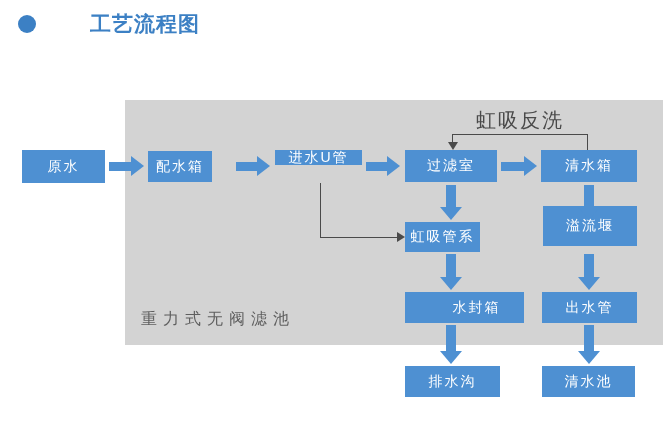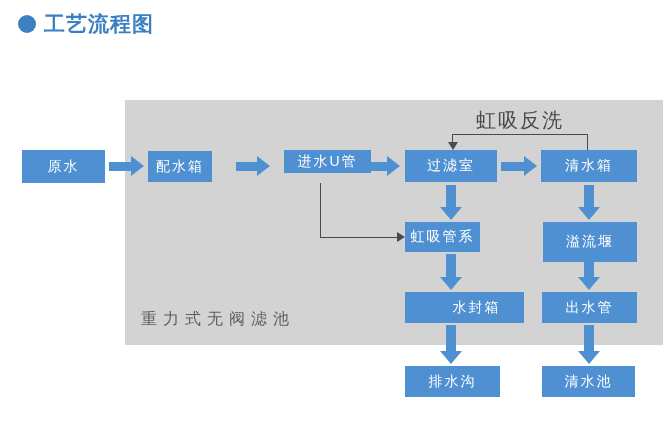--- a/index.html
+++ b/index.html
@@ -1,20 +1,20 @@
 <!DOCTYPE html>
 <html style="--accent: #4e90d2; --title-blue: #3c80c4; --panel-gray: #d3d3d3; --line-dark: #4a4a4a; --panel-label-gray: #5f5f5f;"><head>
 <meta charset="utf-8">
 <style>
   html,body{margin:0;padding:0;background:#ffffff;}
   #screen{position:relative;width:670px;height:425px;background:#ffffff;overflow:hidden;
           font-family:"Liberation Sans","DejaVu Sans",sans-serif;}
 
   
-  .title-row{position:absolute;left:18px;top:10px;display:flex;align-items:center;}
+  .title-row{position:absolute;left:18px;top:10px;display:flex;align-items:center;gap:46px;}
   .bullet{width:18px;height:18px;border-radius:50%;background:var(--title-blue);}
   .title{margin-left:8px;font-size:21px;font-weight:bold;color:var(--title-blue);letter-spacing:1px;}
 
   
   .panel{position:absolute;left:125px;top:100px;width:538px;height:245px;background:var(--panel-gray);}
   .panel-label{position:absolute;left:141px;top:309px;font-size:16px;letter-spacing:6px;
                color:var(--panel-label-gray);}
 
   
   .node{position:absolute;background:var(--accent);color:#ffffff;display:flex;align-items:center;
@@ -59,26 +59,26 @@
   <div class="dline" style="left:587px;top:134px;width:1px;height:16px;"></div>
   <div class="dline" style="left:452px;top:134px;width:1px;height:10px;"></div>
   <div class="dhead-down" style="left:448px;top:142px;"></div>
 
   <div class="dline" style="left:320px;top:183px;width:1px;height:54px;"></div>
   <div class="dline" style="left:320px;top:237px;width:78px;height:1px;"></div>
   <div class="dhead-right" style="left:397px;top:232px;"></div>
 
   <div class="node" style="left:22px;top:150px;width:83px;height:33px;">原水</div>
   <div class="node" style="left:148px;top:151px;width:64px;height:31px;">配水箱</div>
-  <div class="node" style="left:284px;top:150px;width:87px;height:23px;">进水U管</div>
+  <div class="node" style="left:275px;top:150px;width:87px;height:15px;">进水U管</div>
   <div class="node" style="left:405px;top:150px;width:92px;height:32px;text-align:center;">过滤室</div>
   <div class="node" style="left:541px;top:150px;width:96px;height:32px;">清水箱</div>
 
   <div class="node" style="left:405px;top:222px;width:75px;height:30px;">虹吸管系</div>
-  <div class="node" style="left:543px;top:222px;width:94px;height:40px;">溢流堰</div>
+  <div class="node" style="left:543px;top:206px;width:94px;height:40px;">溢流堰</div>
 
   <div class="node" style="left:405px;top:292px;width:95px;height:31px;padding-left:24px;">水封箱</div>
   <div class="node" style="left:542px;top:292px;width:95px;height:31px;">出水管</div>
 
   <div class="node" style="left:405px;top:366px;width:95px;height:31px;text-align:right;">排水沟</div>
   <div class="node" style="left:542px;top:366px;width:93px;height:31px;">清水池</div>
 
   <div class="harrow" style="left:109px;top:156px;width:35px;">
       <div class="shaft"></div>
       <div class="head"></div>

